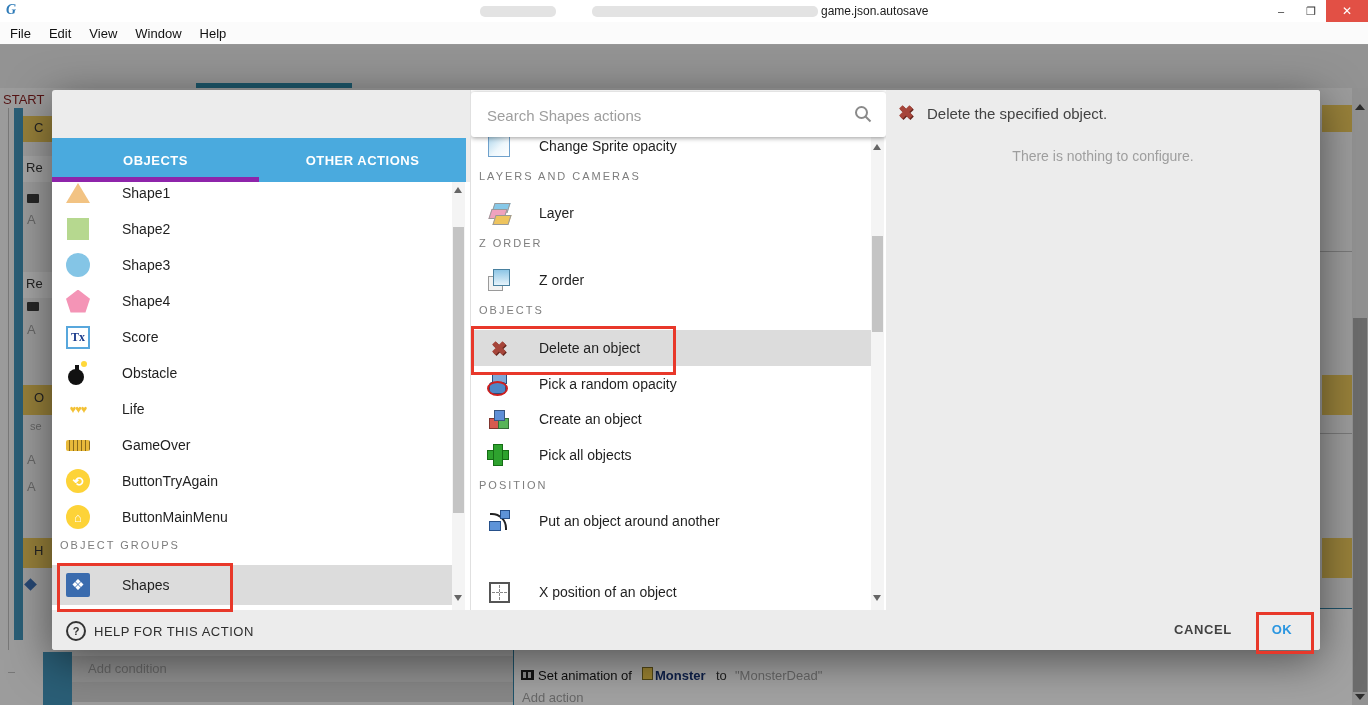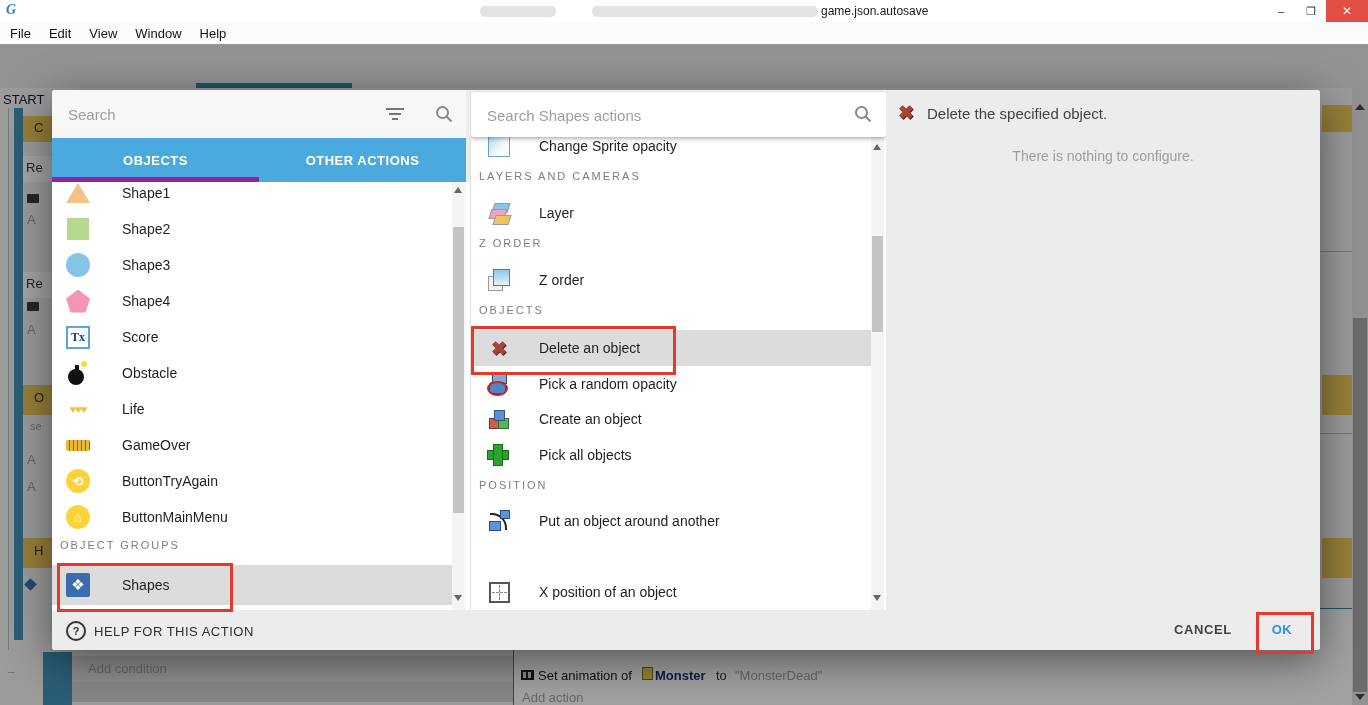--- a/index.html
+++ b/index.html
@@ -262,21 +262,21 @@
     <div class="tbtn" style="left:1331px">
       <svg width="34" height="34">
           <circle cx="14" cy="14" r="9" fill="none" stroke="#123a5e" stroke-width="3"></circle>
           <line x1="20.5" y1="20.5" x2="29" y2="29" stroke="#123a5e" stroke-width="3.5"></line>
         </svg>
     </div>
   </div>
 
   <div class="events">
     <div class="abs teal" style="left:196px;top:-5px;width:156px;height:5px;background:#2a7f9c"></div>
-    <span class="abs" style="left:3px;top:4px;font-size:13px;color:#0f172a">START</span>
+    <span class="abs" style="left:3px;top:4px;font-size:13px;color:#7f1d1d">START</span>
 
     <div class="abs" style="left:8px;top:20px;width:1px;height:542px;background:#b3b3b3"></div>
     <div class="abs" style="left:8px;top:584px;width:7px;height:1px;background:#b3b3b3"></div>
     <div class="abs teal" style="left:14px;top:20px;width:9px;height:532px"></div>
     <div class="abs yellow" style="left:23px;top:28px;width:29px;height:26px"></div>
     <span class="snip" style="left:34px;top:32px">C</span>
     <div class="evrow" style="left:23px;top:68px;width:29px;height:26px"></div>
     <span class="snip" style="left:26px;top:72px">Re</span>
     <div class="folder" style="left:27px;top:106px"></div>
     <span class="snip snipA" style="left:27px;top:124px">A</span>
@@ -321,32 +321,20 @@
       <div class="arr-up" style="position:absolute;left:3px;top:16px"></div>
       <div class="bgthumb" style="top:230px;height:374px"></div>
       <div class="arr-dn" style="position:absolute;left:3px;top:606px"></div>
     </div>
   </div>
 
   <div class="overlay"></div>
 
   <div class="dialog">
 
-    <div class="lsearch">
-      <input type="text" placeholder="Search" style="">
-      <div class="filter-ic">
-        <b style="top:0;width:18px"></b>
-          <b style="top:5px;left:3px;width:12px"></b>
-          <b style="top:10px;left:6px;width:6px"></b>
-      </div>
-      <svg class="mag18" style="left:383px;top:15px" width="18" height="18">
-          <circle cx="7.5" cy="7.5" r="5.5" fill="none" stroke="#8a8a8a" stroke-width="2"></circle>
-          <line x1="11.5" y1="11.5" x2="16.5" y2="16.5" stroke="#8a8a8a" stroke-width="2"></line>
-        </svg>
-    </div>
     <div class="tabs">
       <div class="tab">
           <span>OBJECTS</span>
         </div>
       <div class="tab">
           <span>OTHER ACTIONS</span>
         </div>
       <div class="tabline"></div>
     </div>
 

